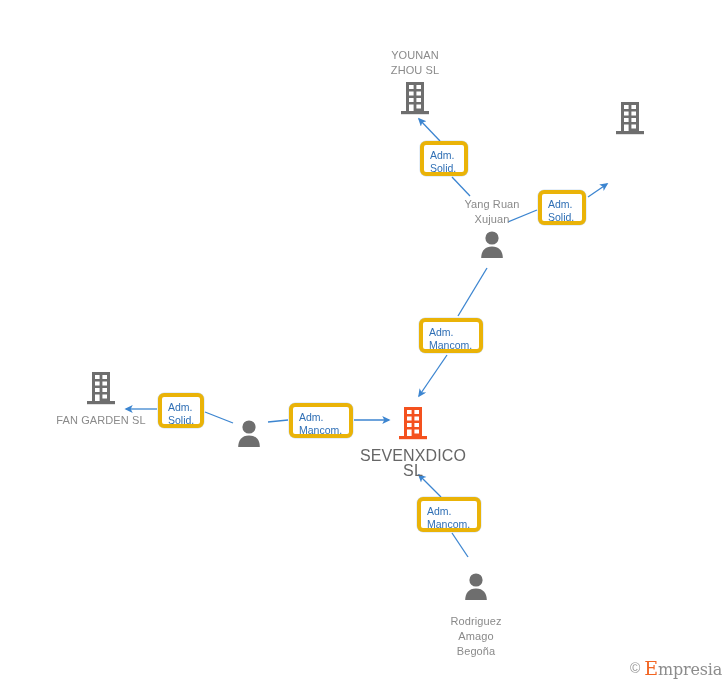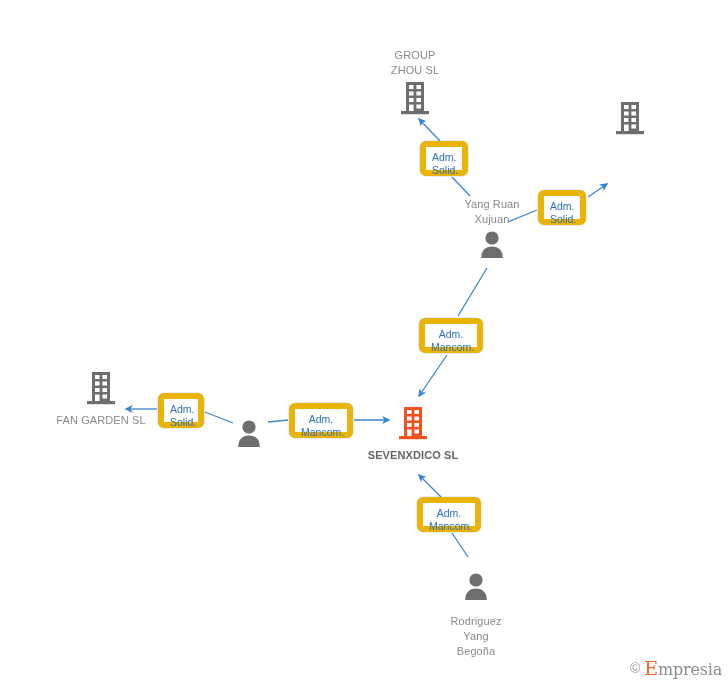--- a/index.html
+++ b/index.html
@@ -46,35 +46,35 @@
     line-height: 15px;
     color: #8a8a8a;
     letter-spacing: 0.1px;
     white-space: pre-line;
   }
   .node.label-above .node-label { margin-bottom: 2px; }
   .node.label-below .node-label { margin-top: 3px; }
 
   .node.focus .node-label {
     color: #666666;
-    font-weight: bold;
-    font-size: 11px;
+    font-weight: normal;
+    font-size: 16px;
   }
 
   
   .rel-badge {
     position: absolute;
     box-sizing: border-box;
-    border: 6px solid #eab308;
+    border: 4px solid #eab308;
     border-radius: 6px;
     background: #ffffff;
     color: #2f6fb5;
     font-size: 10.5px;
     line-height: 13px;
-    text-align: center;
+    text-align: left;
     padding: 4px 6px 4px 6px;
     white-space: pre-line;
     box-shadow: 0 0 0 0.5px rgba(60,133,208,0.25);
   }
 
   
   #watermark {
     position: absolute;
     right: 6px;
     bottom: 6px;
@@ -119,21 +119,21 @@
         <line x1="157" y1="409" x2="126" y2="409" stroke="#3c85d0" stroke-width="1.3" marker-end="url(#arrowhead)"></line>
         <line x1="233" y1="423" x2="205" y2="412" stroke="#3c85d0" stroke-width="1.3"></line>
         <line x1="268" y1="422" x2="288" y2="420" stroke="#3c85d0" stroke-width="1.3"></line>
         <line x1="354" y1="420" x2="389" y2="420" stroke="#3c85d0" stroke-width="1.3" marker-end="url(#arrowhead)"></line>
         <line x1="441" y1="497" x2="419" y2="475" stroke="#3c85d0" stroke-width="1.3" marker-end="url(#arrowhead)"></line>
         <line x1="468" y1="557" x2="452" y2="533" stroke="#3c85d0" stroke-width="1.3"></line>
       </g>
   </svg>
 
   <div class="node label-above" id="node-younan-zhou" style="left:415px; top:48px;">
-    <span class="node-label">GROUP
+    <span class="node-label">YOUNAN
 ZHOU SL</span>
     <span class="icon-wrap">
       <svg width="30" height="36" viewBox="0 0 30 36" xmlns="http://www.w3.org/2000/svg">
         <rect x="6" y="2" width="18" height="29" fill="#6e6e6e"></rect>
         <rect x="1" y="31" width="28" height="3.2" fill="#6e6e6e"></rect>
         <rect x="9" y="5" width="4.6" height="4" fill="#ffffff"></rect>
         <rect x="16.4" y="5" width="4.6" height="4" fill="#ffffff"></rect>
         <rect x="9" y="11.5" width="4.6" height="4" fill="#ffffff"></rect>
         <rect x="16.4" y="11.5" width="4.6" height="4" fill="#ffffff"></rect>
         <rect x="9" y="18" width="4.6" height="4" fill="#ffffff"></rect>
@@ -218,21 +218,21 @@
   </div>
 
   <div class="node label-below" id="node-rodriguez" style="left:476px; top:571px;">
     <span class="icon-wrap">
       <svg width="28" height="30" viewBox="0 0 28 30" xmlns="http://www.w3.org/2000/svg">
         <circle cx="14" cy="9" r="6.6" fill="#6e6e6e"></circle>
         <path d="M14 17.4 C6.6 17.4 3.2 22.2 3.2 29 L24.8 29 C24.8 22.2 21.4 17.4 14 17.4 Z" fill="#6e6e6e"></path>
       </svg>
     </span>
     <span class="node-label">Rodriguez
-Yang
+Amago
 Begoña</span>
   </div>
 
   <div class="rel-badge" style="left:420px; top:141px; width:48px; height:35px;">Adm.
 Solid.</div>
 
   <div class="rel-badge" style="left:538px; top:190px; width:48px; height:35px;">Adm.
 Solid.</div>
 
   <div class="rel-badge" style="left:419px; top:318px; width:64px; height:35px;">Adm.

